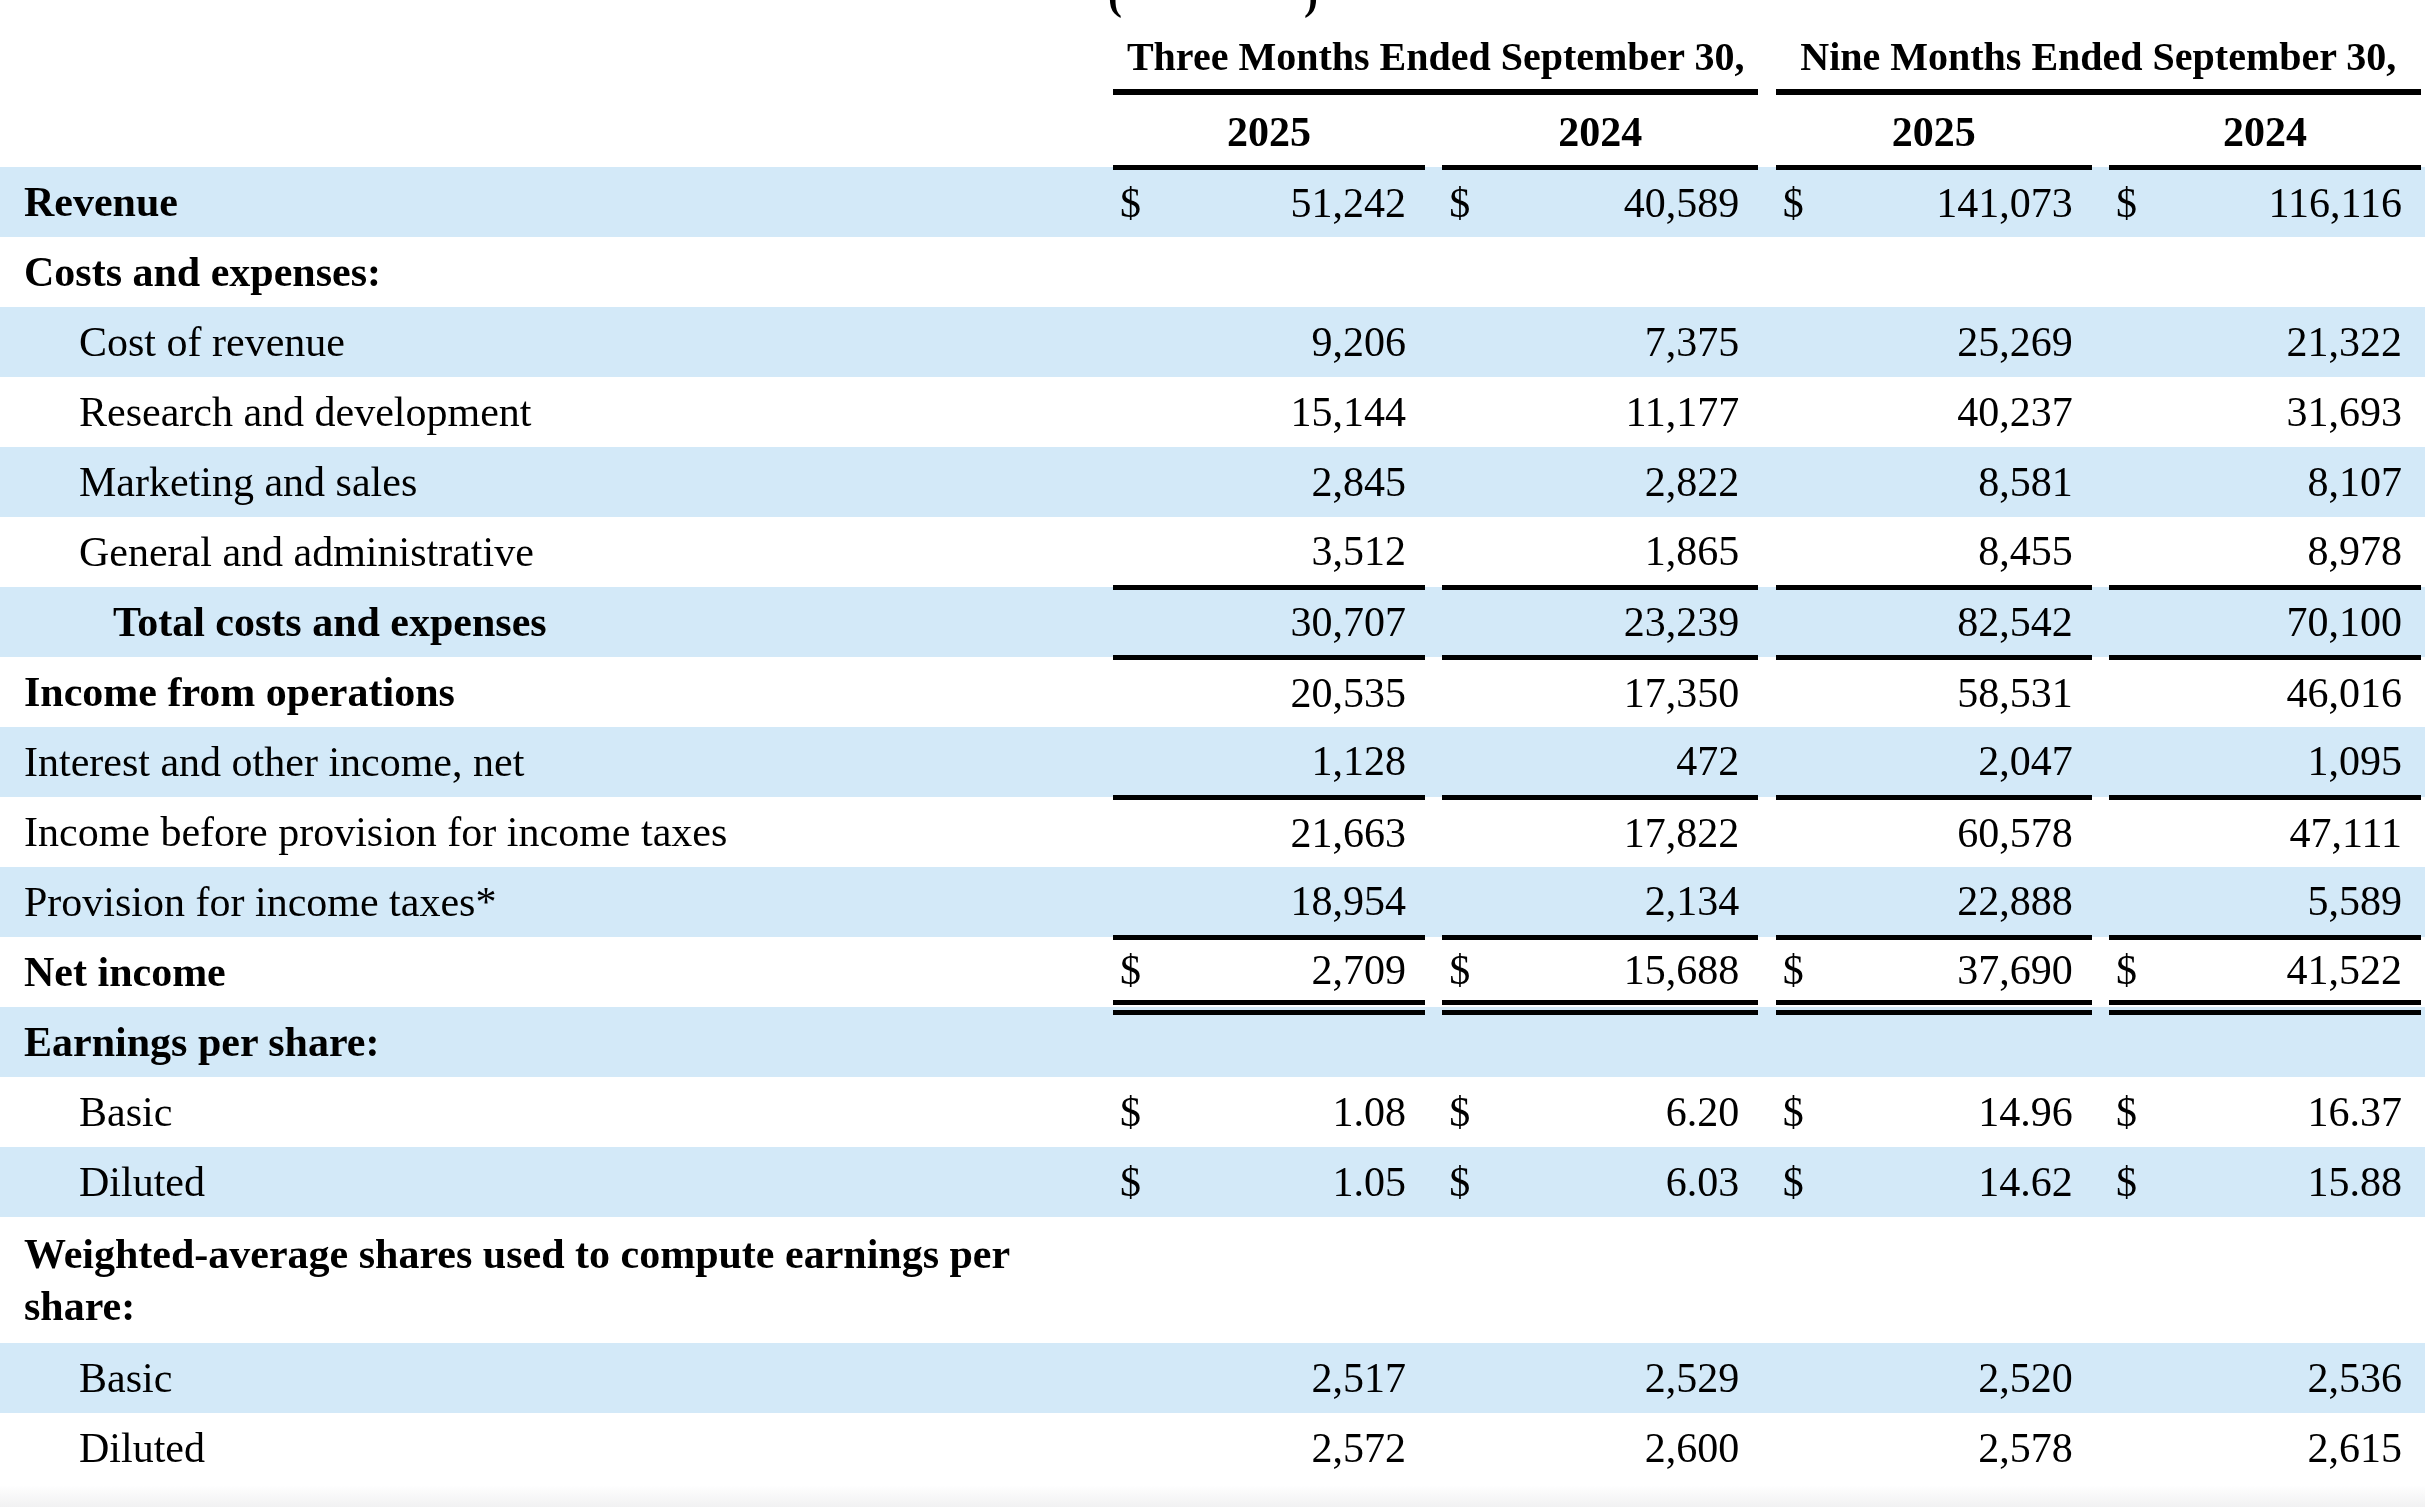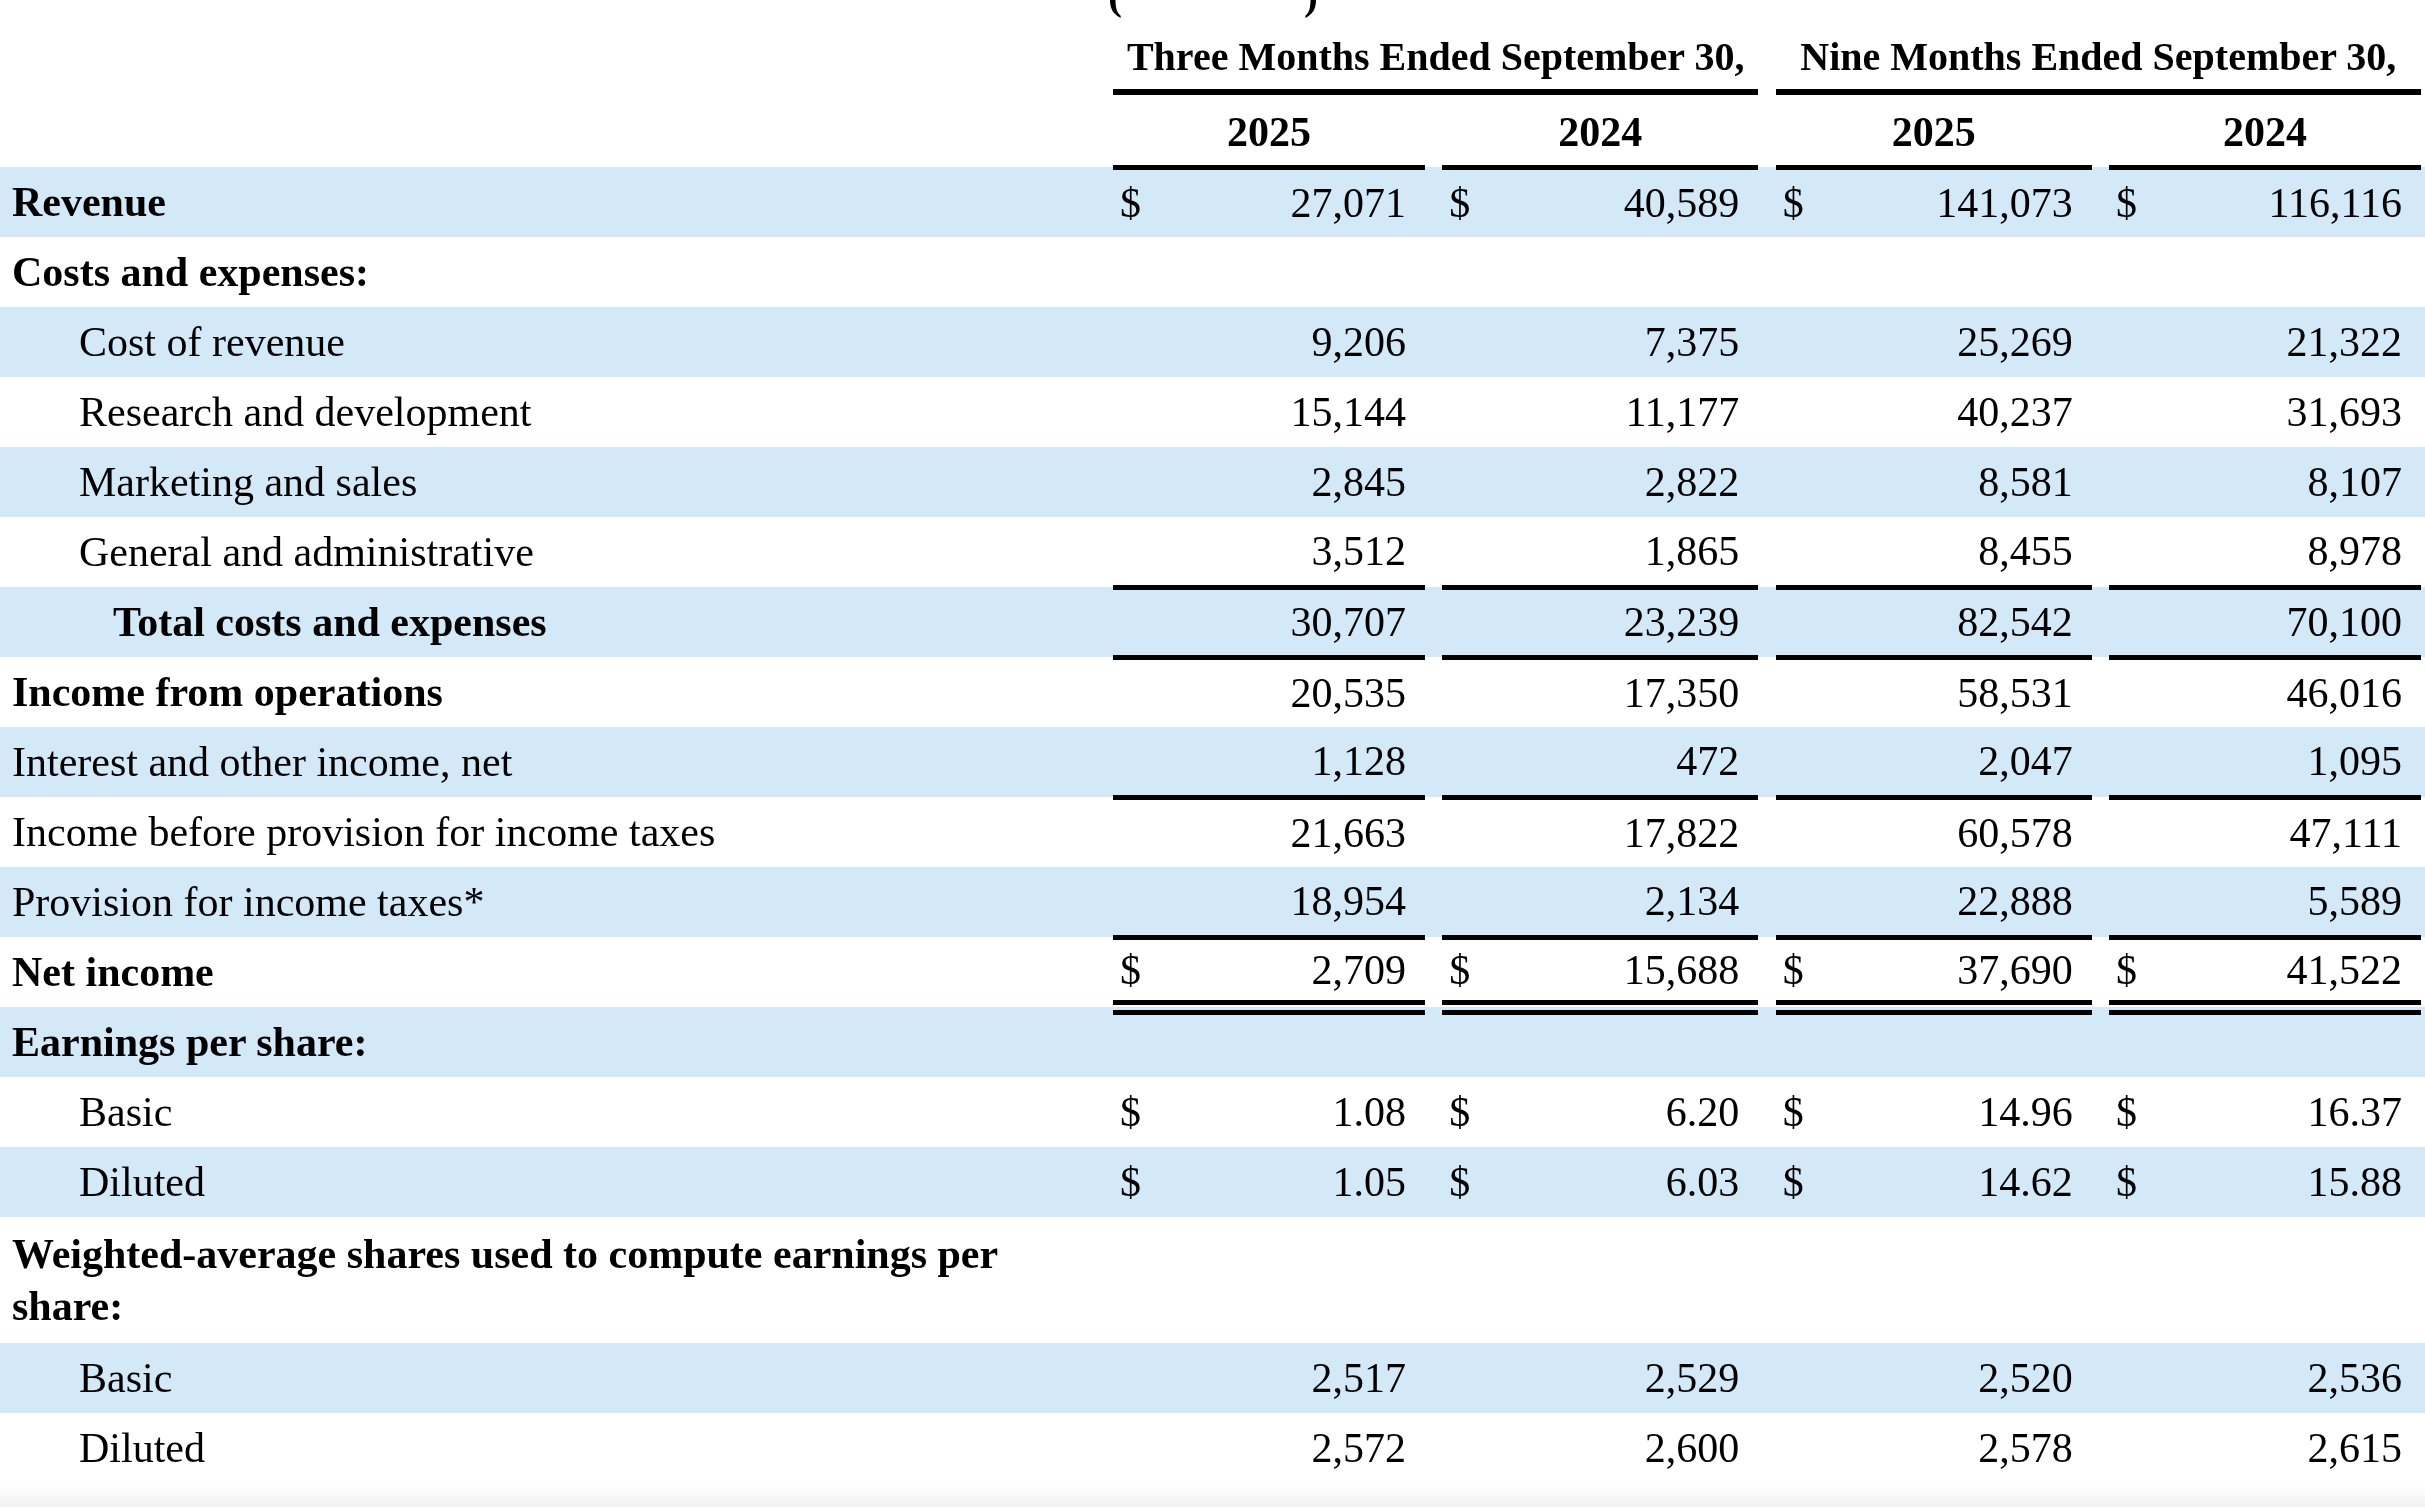--- a/index.html
+++ b/index.html
@@ -36,21 +36,21 @@
   .year-cell {
     font-size: 42px; font-weight: bold; 
     border-bottom: 5.2px solid #000; padding-top: 5.2px;
   }
 
   tr.data { height: 70px; }
   tr.data.tall { height: 126px; }
   tr.shaded { background: var(--shade, #d3e9f8); }
   tr.bold .label { font-weight: bold; }
 
-  .label { font-size: 42px; text-align: left; padding-left: 12px; line-height: 1.25; }
+  .label { font-size: 42px; text-align: left; padding-left: 24px; line-height: 1.25; }
   .label.ind1 { padding-left: 79px; }
   .label.ind2 { padding-left: 113px; }
   .cur { font-size: 42px; text-align: left; padding-left: 7px; }
   .num { font-size: 42px; text-align: right; padding-right: 19px; }
 
   tr.line  td.seg { border-bottom: 5.2px solid #000; }
   tr.dline td.seg { border-bottom: 15.6px double #000; }
 
   .bottom-strip {
     position: absolute; left: 0; bottom: 0; width: 100%; height: 22.5px;
@@ -99,21 +99,21 @@
         <th colspan="2" class="year-cell">2025</th>
         <th></th>
         <th colspan="2" class="year-cell">2024</th>
         <th></th>
       </tr>
     </thead>
     <tbody>
         <tr class="data shaded bold">
       <td class="label ind0">Revenue</td>
       <td class="cur seg">$</td>
-      <td class="num seg">27,071</td>
+      <td class="num seg">51,242</td>
       <td></td>
       <td class="cur seg">$</td>
       <td class="num seg">40,589</td>
       <td></td>
       <td class="cur seg">$</td>
       <td class="num seg">141,073</td>
       <td></td>
       <td class="cur seg">$</td>
       <td class="num seg">116,116</td>
       <td></td>

